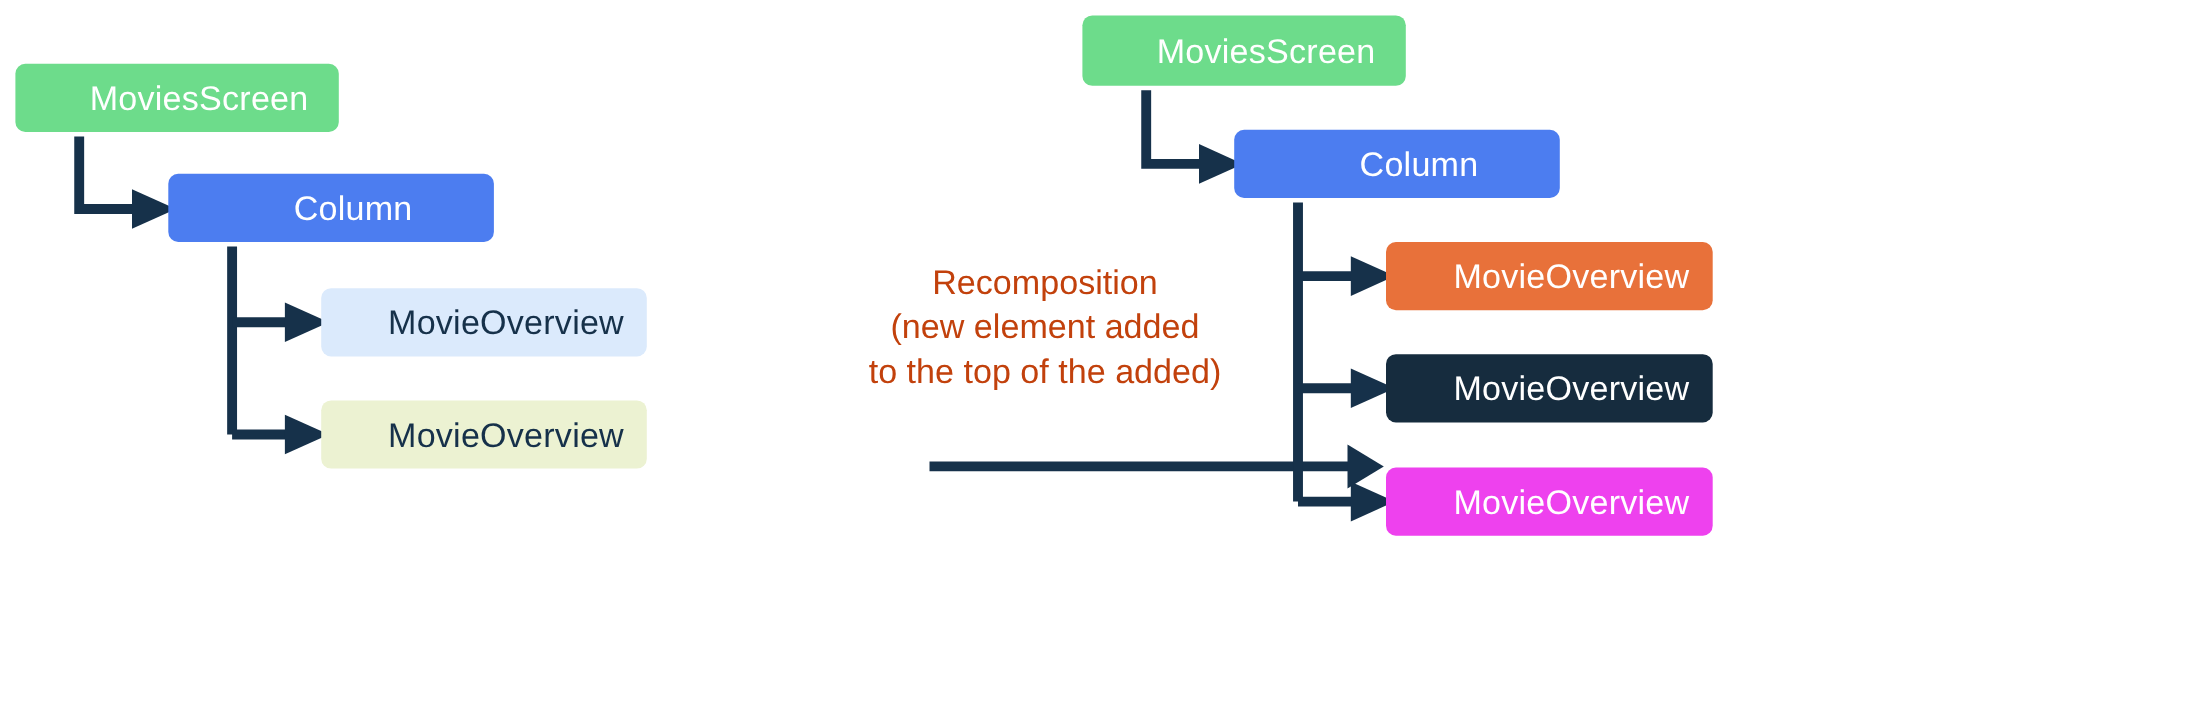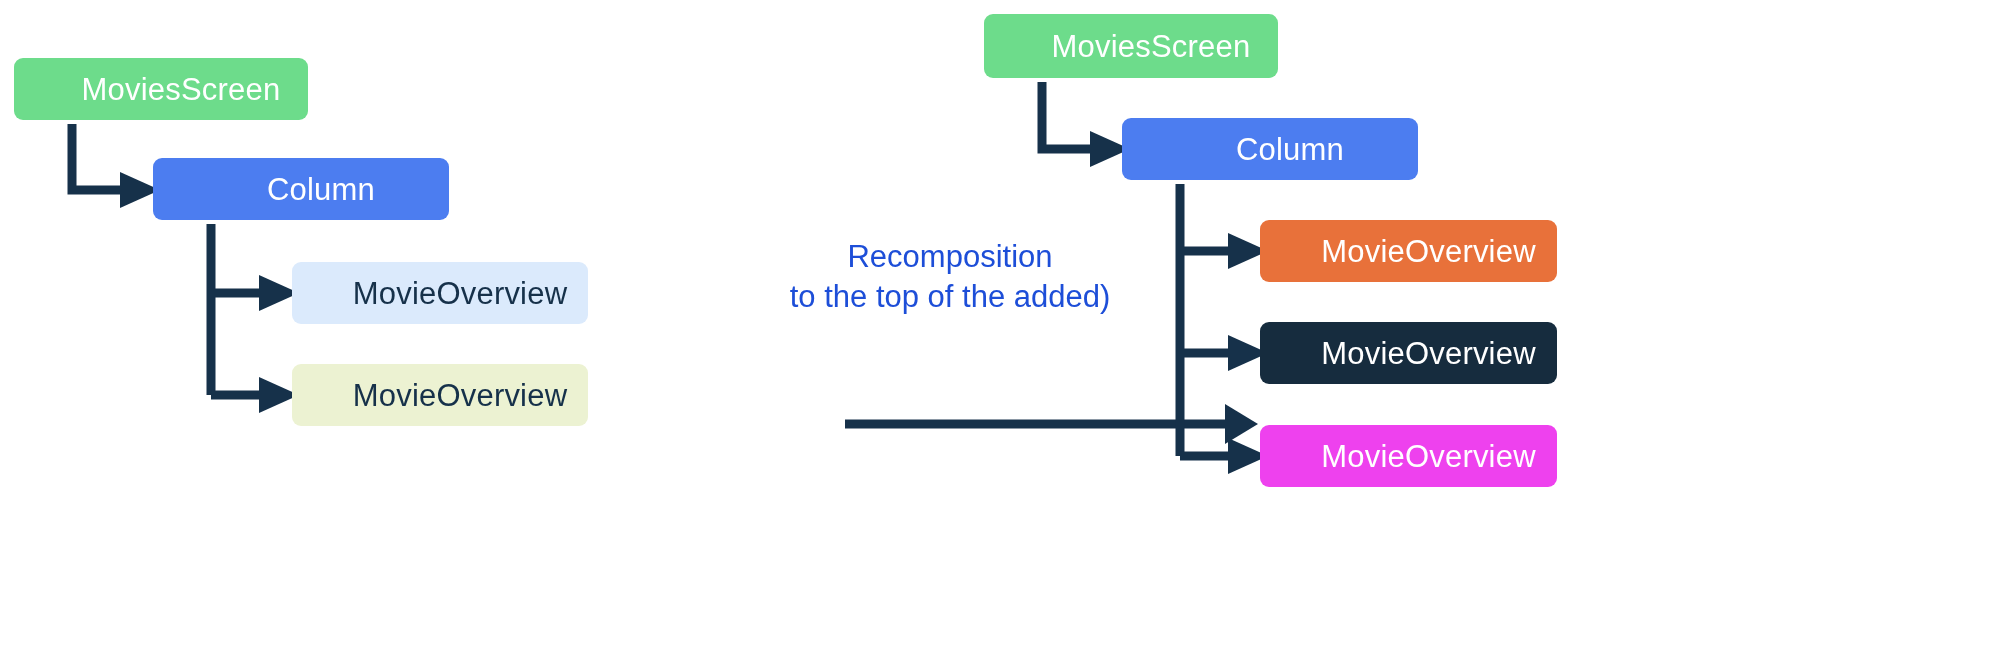--- a/index.html
+++ b/index.html
@@ -82,22 +82,23 @@
   </div>
 
   <div class="node" style="left:292px;top:262px;width:296px;height:62px;background:#dbeafc;color:#16314a;">
     <span>MovieOverview</span>
   </div>
 
   <div class="node" style="left:292px;top:364px;width:296px;height:62px;background:#ecf2d2;color:#16314a;">
     <span>MovieOverview</span>
   </div>
 
-  <div class="label-block" style="left:660px;top:237px;width:580px;color:#1d4ed8;">
+  <div class="label-block" style="left:660px;top:237px;width:580px;color:#c2410c;">
     <span class="ln">Recomposition</span>
+    <span class="ln">(new element added</span>
     <span class="ln">to the top of the added)</span>
   </div>
 
   <div class="big-arrow" style="left:840px;top:398px;width:430px;height:52px;">
     <svg width="430" height="52" viewBox="0 0 430 52" aria-hidden="true">
       <line x1="5" y1="26" x2="390" y2="26" stroke="#16314a" stroke-width="9"></line>
       <polygon points="385,6 418,26 385,46" fill="#16314a"></polygon>
     </svg>
   </div>
 

